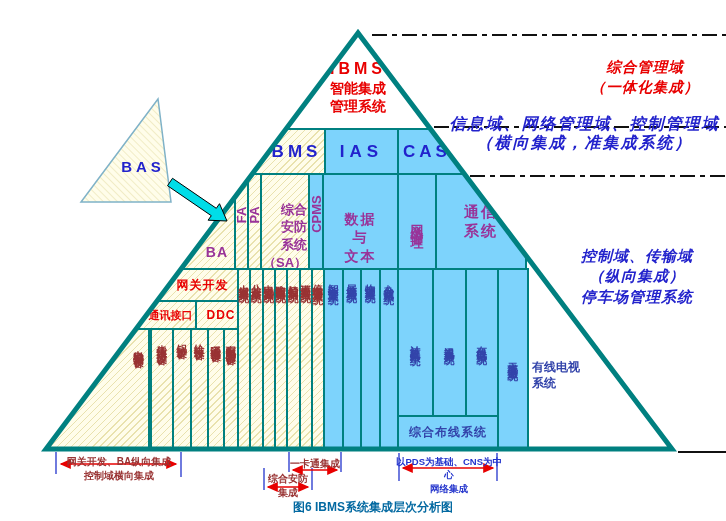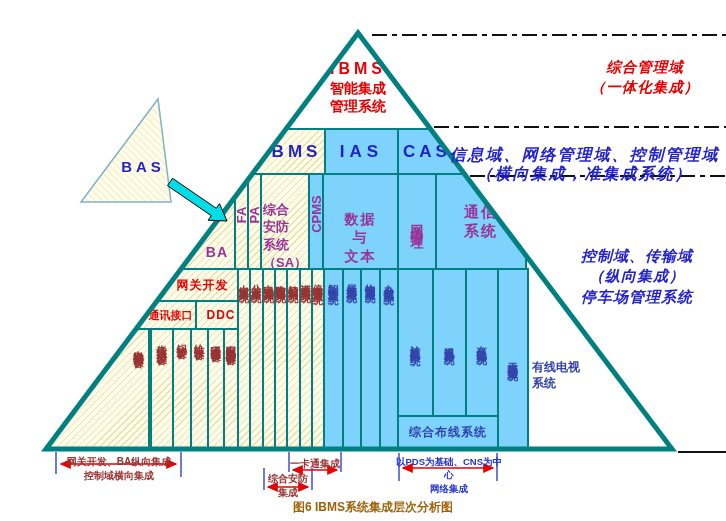--- a/index.html
+++ b/index.html
@@ -41,21 +41,21 @@
 
   <div class="cell hatch" style="left:178px;top:173px;width:58px;height:97px;align-items:flex-end;justify-content:flex-end;padding:0 6px 8px 0;">
     <span class="purple" style="font-weight:bold;font-size:14px;letter-spacing:1px;">BA</span>
   </div>
   <div class="cell hatch" style="left:234px;top:173px;width:15px;height:97px;"></div>
   <div class="cell hatch" style="left:247px;top:173px;width:15px;height:97px;"></div>
   <div class="rot" style="left:226px;top:206px;width:30px;height:18px;">FA</div>
   <div class="rot" style="left:239px;top:206px;width:30px;height:18px;">PA</div>
 
   <div class="cell hatch cmid" style="left:260px;top:173px;width:50px;height:97px;">
-    <div class="purple" style="font-weight:bold;font-size:13px;line-height:1.35;text-align:left;margin-top:29px;">
+    <div class="purple" style="font-weight:bold;font-size:13px;line-height:1.35;text-align:right;margin-top:29px;">
       <div>综合</div>
       <div>安防</div>
       <div>系统</div>
       <div>（SA）</div>
     </div>
   </div>
   <div class="cell" style="left:308px;top:173px;width:16px;height:97px;"></div>
   <div class="rot" style="left:292px;top:206px;width:48px;height:16px;">CPMS</div>
 
   <div class="cell cmid" style="left:322px;top:173px;width:77px;height:97px;">
@@ -165,21 +165,21 @@
     <div style="font-size:14px;line-height:1.25;margin-top:2px;">智能集成</div>
     <div style="font-size:14px;line-height:1.25;">管理系统</div>
   </div>
 
   <div class="ann blue" style="left:112px;top:158px;width:62px;font-size:15px;letter-spacing:4px;">BAS</div>
 
   <div class="ann red ital" style="left:575px;top:57px;width:140px;font-size:14.5px;line-height:1.4;letter-spacing:1px;">
     <div>综合管理域</div>
     <div>（一体化集成）</div>
   </div>
-  <div class="ann blue ital" style="left:443px;top:145px;width:283px;font-size:16px;line-height:1.2;letter-spacing:2px;">
+  <div class="ann blue ital" style="left:443px;top:114px;width:283px;font-size:16px;line-height:1.2;letter-spacing:2px;">
     <div>信息域、网络管理域、控制管理域</div>
     <div>（横向集成，准集成系统）</div>
   </div>
   <div class="ann blue ital" style="left:552px;top:246px;width:170px;font-size:15px;line-height:1.35;letter-spacing:1px;">
     <div>控制域、传输域</div>
     <div>（纵向集成）</div>
     <div>停车场管理系统</div>
   </div>
 
   <div class="ann maroon" style="left:56px;top:455px;width:126px;font-size:10px;line-height:1.4;">
@@ -189,21 +189,21 @@
   <div class="ann maroon" style="left:288px;top:457px;width:54px;font-size:10px;">一卡通集成</div>
   <div class="ann maroon" style="left:260px;top:472px;width:56px;font-size:10px;line-height:1.35;">
     <div>综合安防</div>
     <div>集成</div>
   </div>
   <div class="ann" style="left:394px;top:455px;width:110px;font-size:9.5px;line-height:1.4;color:#2233cc;">
     <div>以PDS为基础、CNS为中心</div>
     <div>网络集成</div>
   </div>
 
-  <div class="ann" style="left:278px;top:499px;width:190px;font-size:12px;color:#a16207;">图6 IBMS系统集成层次分析图</div>
+  <div class="ann" style="left:278px;top:499px;width:190px;font-size:12px;color:#0369a1;">图6 IBMS系统集成层次分析图</div>
 
   <svg width="726" height="521" viewBox="0 0 726 521">
     <defs>
       <pattern id="hatchp" width="5" height="5" patternUnits="userSpaceOnUse" patternTransform="rotate(-45)">
         <rect width="5" height="5" fill="#fffdea"></rect>
         <line x1="0" y1="0" x2="0" y2="5" stroke="#e9e2ae" stroke-width="1.2"></line>
       </pattern>
       <marker id="ra" markerWidth="9" markerHeight="8" refX="7" refY="3.5" orient="auto-start-reverse">
         <path d="M0,0 L8,3.5 L0,7 Z" fill="#e80000"></path>
       </marker>

